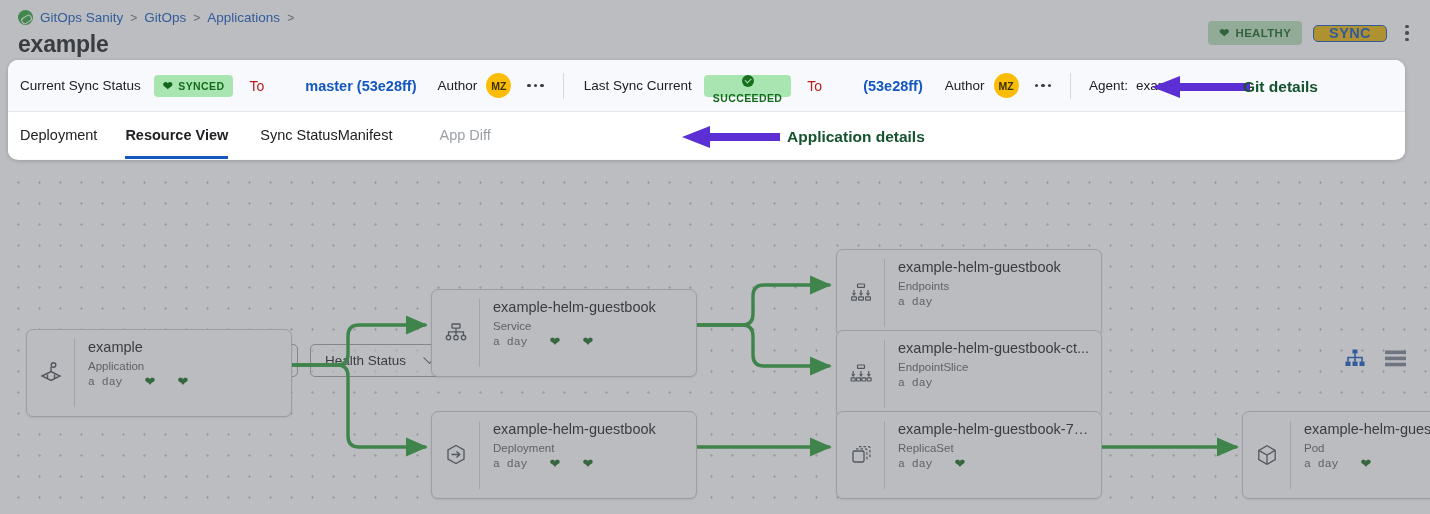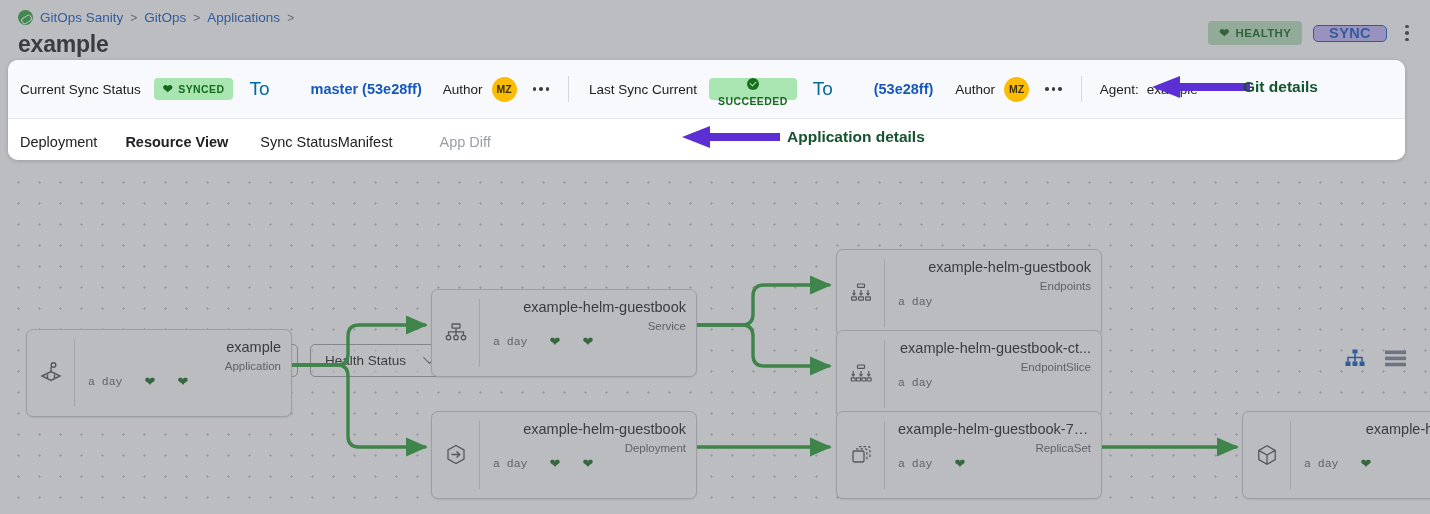--- a/index.html
+++ b/index.html
@@ -47,21 +47,21 @@
     display: flex; align-items: center; gap: 11px;
   }
   .badge-healthy {
     background: #b7e0bb; color: #18631f;
     border-radius: 4px; height: 24px; padding: 0 11px;
     display: flex; align-items: center; gap: 6px;
     font-size: 11.5px; font-weight: bold; letter-spacing: 0.3px;
   }
   .heart { color: #14651c; font-size: 12px; line-height: 1; }
   .btn-sync {
-    border: 1.6px solid #1557c0; color: #1557c0; background: #c4b5fd;
+    border: 1.6px solid #1557c0; color: #1557c0; background: #eab308;
     border-radius: 5px; height: 17px; padding: 0 15px;
     display: flex; align-items: center;
     font-size: 14.5px; font-weight: bold; letter-spacing: 0.4px;
   }
   .kebab {
     width: 18px; height: 24px;
     display: flex; flex-direction: column; align-items: center;
     justify-content: center; gap: 3px;
   }
   .kebab i { width: 3.5px; height: 3.5px; border-radius: 50%; background: #3c4043; display: block; }
@@ -94,21 +94,20 @@
   
   .node {
     position: absolute;
     background: #fdfdfd;
     border: 1px solid #c7cbd1;
     border-radius: 7px;
     height: 88px;
     display: flex; align-items: stretch;
     box-shadow: 0 1px 2px rgba(0,0,0,0.10);
     overflow: hidden;
-    text-align: right;
   }
   .node-icon {
     width: 47px; flex: 0 0 47px;
     display: flex; align-items: center; justify-content: center;
     color: #4b5058;
   }
   .node-divider { width: 1px; background: #d4d7dc; margin: 9px 0; flex: 0 0 1px; }
   .node-body { padding: 9px 10px 0 13px; min-width: 0; flex: 1 1 auto; }
   .node-title {
     font-size: 14.5px; color: #202124; white-space: nowrap;
@@ -128,21 +127,21 @@
     background: rgba(94,98,106,0.42);
     pointer-events: none;
   }
   .panel {
     position: absolute; left: 8px; top: 60px; width: 1397px; height: 100px;
     background: #f8f9fd; border-radius: 10px;
     box-shadow: 0 1px 4px rgba(0,0,0,0.18);
     overflow: hidden;
   }
   .statusbar {
-    position: relative; height: 59px; width: 100%;
+    position: relative; height: 52px; width: 100%;
     display: flex; align-items: center;
     border-bottom: 1px solid #e3e6ed;
     background: #f8f9fd;
   }
   .sb-label { font-size: 13.5px; color: #202124; }
   .sb-chip {
     border-radius: 4px; height: 22px; padding: 0 9px;
     display: flex; align-items: center; gap: 5px;
     font-size: 10.5px; font-weight: bold; letter-spacing: 0.4px;
   }
@@ -151,21 +150,21 @@
   .chip-check {
     width: 12px; height: 12px; border-radius: 50%; background: #18701f;
     position: relative; flex: 0 0 auto;
   }
   .chip-check::after {
     content: ""; position: absolute; left: 3px; top: 3px;
     width: 5px; height: 2.5px;
     border-left: 1.6px solid #a9e5b0; border-bottom: 1.6px solid #a9e5b0;
     transform: rotate(-45deg);
   }
-  .sb-to { font-size: 19px; color: #0369a1; }
+  .sb-to { font-size: 14px; color: #b91c1c; }
   .sb-rev { font-size: 14.5px; color: #1557c0; font-weight: bold; padding-left: 33px; }
   .avatar {
     width: 25px; height: 25px; border-radius: 50%;
     background: #fbbc05; color: #3c2f00;
     display: flex; align-items: center; justify-content: center;
     font-size: 10.5px; font-weight: bold;
   }
   .dots { display: flex; gap: 3px; align-items: center; }
   .dots i { width: 3.5px; height: 3.5px; border-radius: 50%; background: #3c4043; display: block; }
   .vline { width: 1px; height: 26px; background: #d4d7dc; }

